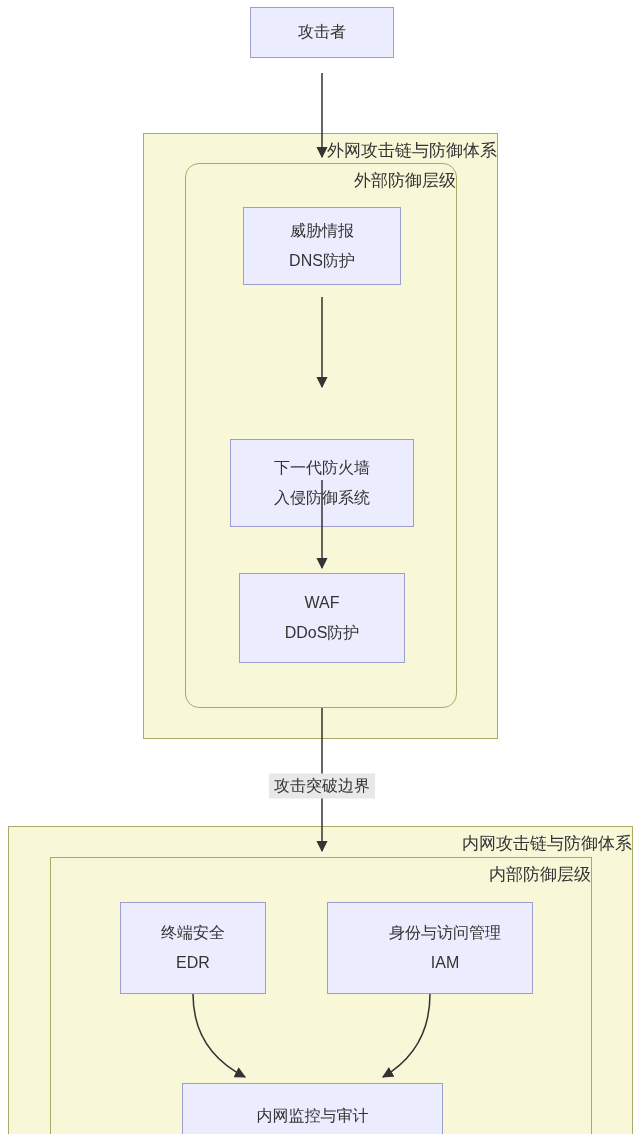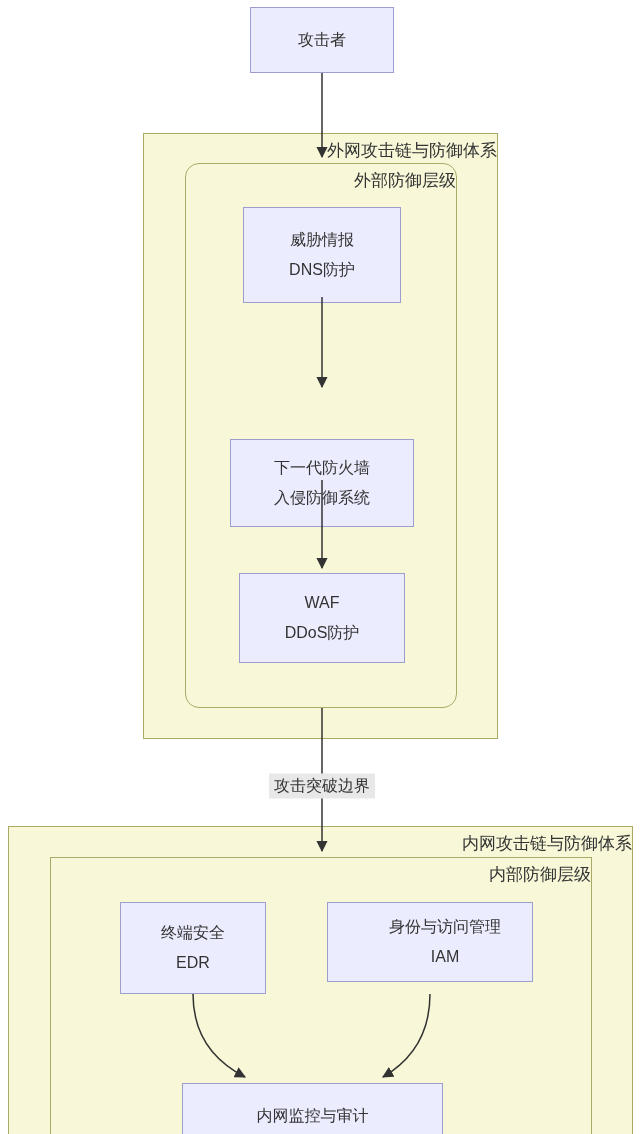--- a/index.html
+++ b/index.html
@@ -21,26 +21,26 @@
   .node{
     position:absolute;
     background:var(--node-fill,#ECECFF);
     border:1px solid var(--node-border,#9d9dce);
     box-sizing:border-box;
     display:flex;flex-direction:column;align-items:center;justify-content:center;
     font-size:16px;line-height:1.9;text-align:center;
     z-index:2;color:var(--text,#333333);
   }
   
-  #n-attacker{left:250px;top:7px;width:144px;height:66px;justify-content:center;}
-  #n-threat{left:243px;top:207px;width:158px;height:96px;}
+  #n-attacker{left:250px;top:7px;width:144px;height:51px;justify-content:center;}
+  #n-threat{left:243px;top:207px;width:158px;height:78px;}
   #n-ngfw{left:230px;top:392px;width:184px;height:88px;margin-top:47px;}
   #n-waf{left:239px;top:573px;width:166px;height:90px;}
   #n-edr{left:120px;top:902px;width:146px;height:92px;}
-  #n-iam{left:327px;top:902px;width:206px;height:80px;padding-left:30px;}
+  #n-iam{left:327px;top:902px;width:206px;height:92px;padding-left:30px;}
   #n-monitor{left:182px;top:1083px;width:261px;height:66px;}
   
   #c-external{left:143px;top:133px;width:355px;height:606px;}
   #c-external-inner{left:185px;top:163px;width:272px;height:545px;border-radius:14px;}
   #c-internal{left:8px;top:826px;width:625px;height:320px;}
   #c-internal-inner{left:50px;top:857px;width:542px;height:300px;}
   .edges{
     position:absolute;left:0;top:0;z-index:3;pointer-events:none;
   }
   .edge{stroke:var(--edge,#333333);stroke-width:1.5;fill:none;}

